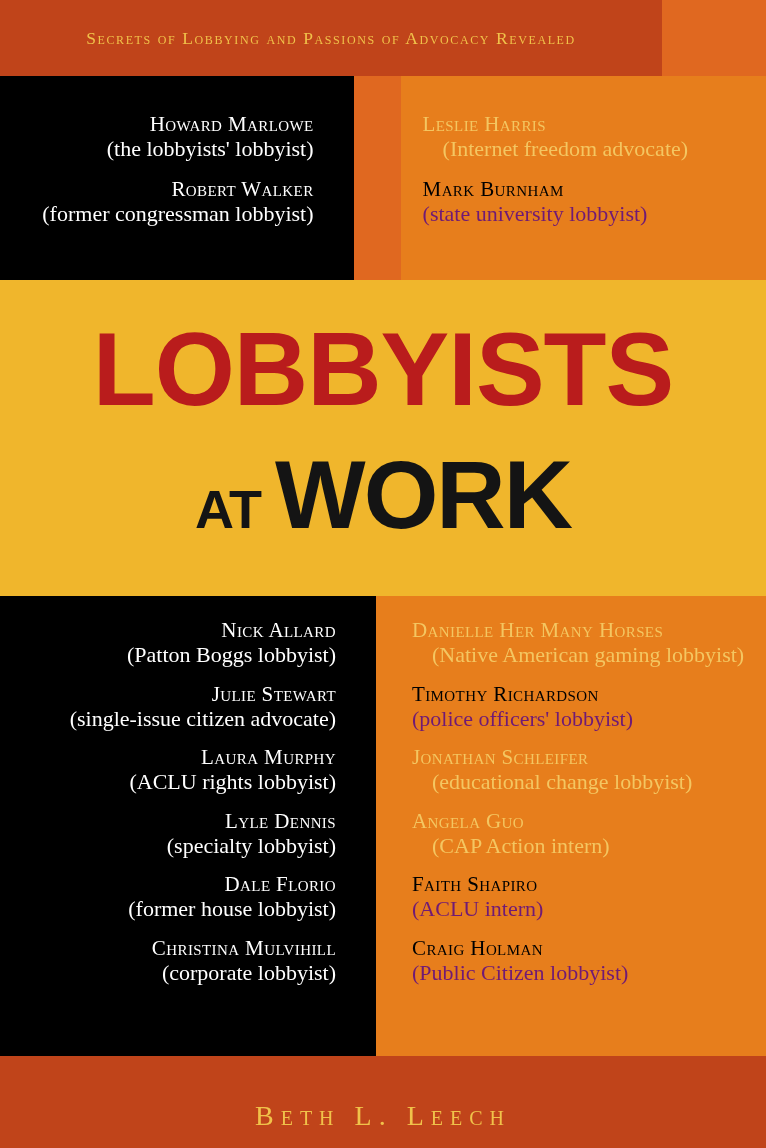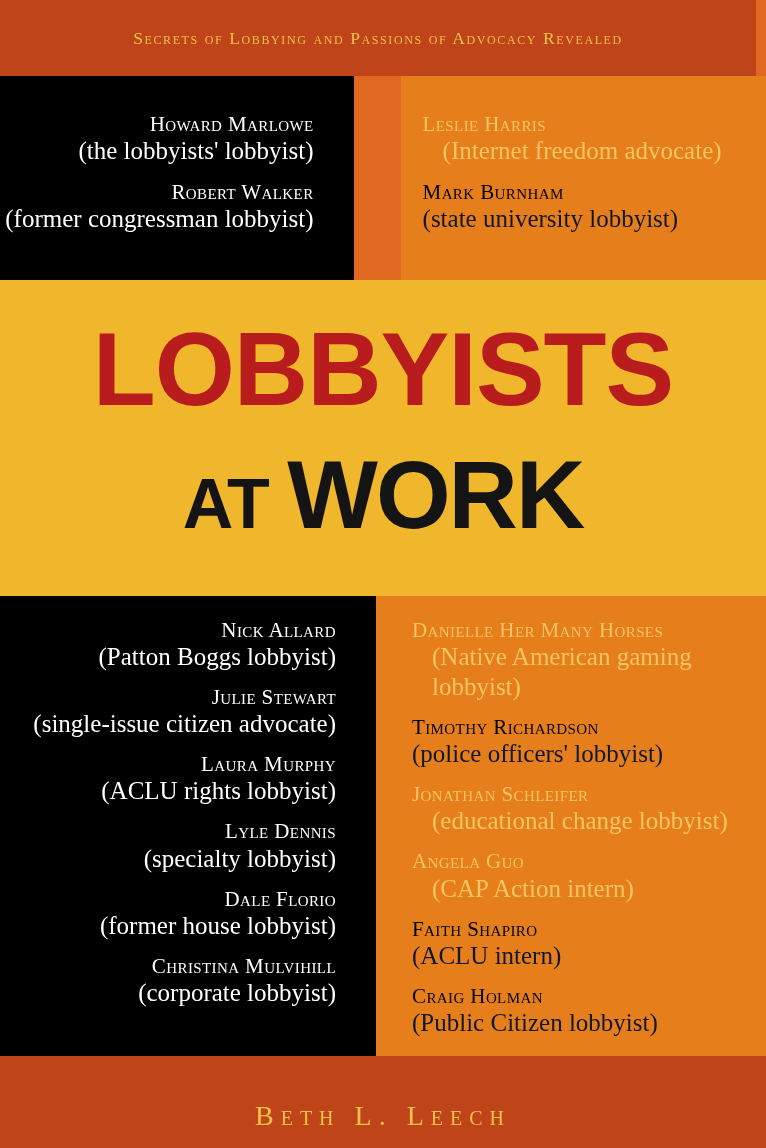--- a/index.html
+++ b/index.html
@@ -19,21 +19,21 @@
     height: 1148px;
     background: #e06820;
     box-sizing: border-box;
     overflow: hidden;
   }
 
   
   .top-banner {
     position: absolute;
     left: 0; top: 0;
-    width: 756px;
+    width: 662px;
     height: 76px;
     background: #c0441a;
     display: flex;
     align-items: center;
     justify-content: center;
   }
   .top-banner .tagline {
     color: #f0c24a;
     font-family: "Liberation Serif", serif;
     font-variant: small-caps;
@@ -72,30 +72,30 @@
 
   .entry { margin-bottom: 14px; }
   .entry .name {
     font-variant: small-caps;
     font-size: 21px;
     letter-spacing: 0.4px;
     line-height: 1.15;
     display: block;
   }
   .entry .desc {
-    font-size: 25px;
+    font-size: 22px;
     line-height: 1.2;
     display: block;
   }
   
   .col-dark .entry .name { color: #ffffff; }
   .col-dark .entry .desc { color: #ffffff; }
 
   .col-orange .entry .name { color: #000000; }
-  .col-orange .entry .desc { color: #0f172a; }
+  .col-orange .entry .desc { color: #701a75; }
   .col-orange .entry.gold .name { color: #f4c661; }
   .col-orange .entry.gold .desc { color: #f4c661; margin-left: 20px; }
 
   
   .title-band {
     position: absolute;
     left: 0; top: 280px;
     width: 766px;
     height: 316px;
     background: #f0b62c;
@@ -116,21 +116,21 @@
     position: absolute;
     left: 0; top: 160px;
     width: 766px;
     text-align: center;
     font-family: "Liberation Sans", sans-serif;
     font-weight: bold;
     color: #141414;
     white-space: nowrap;
   }
   .title-sub .at {
-    font-size: 70px;
+    font-size: 54px;
     letter-spacing: -1px;
   }
   .title-sub .work {
     font-size: 96px;
     letter-spacing: -2px;
   }
 
   
   .lower-block {
     position: absolute;

